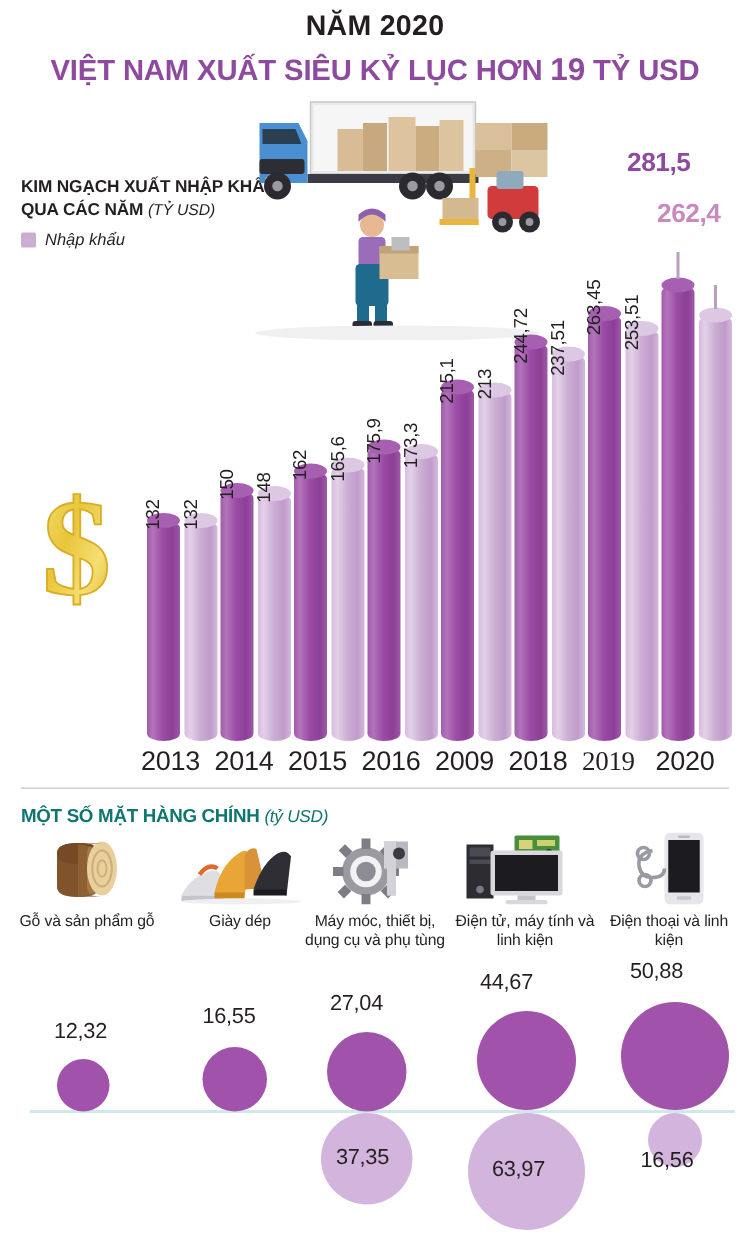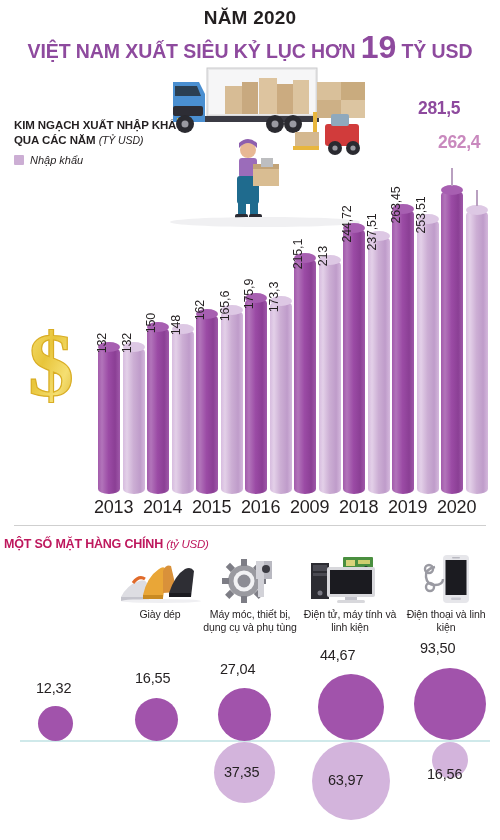--- a/index.html
+++ b/index.html
@@ -17,21 +17,21 @@
   .hdr { position: absolute; top: 6px; left: 0; width: 500px; text-align: center; }
   .hdr-year {
     font-size: 19px; font-weight: 700; letter-spacing: .2px;
     color: #231f20; line-height: 24px;
   }
   .hdr-main {
     margin-top: 4px;
     font-size: 19.5px; font-weight: 700; letter-spacing: -.1px;
     color: #8E4A9E; line-height: 26px; white-space: nowrap;
   }
-  .hdr-main .big { font-size: 32px; font-weight: 700; }
+  .hdr-main .big { font-size: 21px; font-weight: 700; }
 
   
   .legend { position: absolute; left: 14px; top: 118px; width: 175px; }
   .legend-title {
     font-size: 11.5px; font-weight: 700; color: #231f20; line-height: 14.5px;
     letter-spacing: -.1px;
   }
   .legend-title .unit { font-weight: 400; font-style: italic; font-size: 10.5px; }
   .legend-row { display: flex; align-items: center; margin-top: 7px; }
   .swatch { width: 10px; height: 10px; border-radius: 1px; margin-right: 6px; flex: 0 0 auto; }
@@ -83,22 +83,22 @@
   }
 
   
   .divider {
     position: absolute; left: 14px; top: 525px; width: 472px; height: 1px;
     background: #cfcfcf;
   }
 
   
   .prod-title {
-    position: absolute; left: 4px; top: 537px;
-    font-size: 12.5px; font-weight: 700; color: #be185d; letter-spacing: -.2px;
+    position: absolute; left: 14px; top: 537px;
+    font-size: 12.5px; font-weight: 700; color: #0f766e; letter-spacing: -.2px;
   }
   .prod-title .unit { font-weight: 400; font-style: italic; font-size: 11.5px; }
 
   .prod-row { position: absolute; top: 555px; left: 0; width: 500px; height: 90px; }
   .prod {
     position: absolute; width: 100px; text-align: center;
   }
   .prod-icon {
     height: 48px; display: flex; align-items: flex-end; justify-content: center;
   }
@@ -318,21 +318,21 @@
           </div>
         <span class="vlabel" style="bottom:285px;">263,45</span>
       </div>
       <div class="bar-wrap" style="left:25px;">
         <div class="bar imp" style="height:275px;">
             <span class="cap"></span>
           </div>
         <span class="vlabel" style="bottom:275px;">253,51</span>
       </div>
     </div>
-    <div class="year" style="left:388px;">2019</div>
+    <div class="year" style="left:388px;font-family:Liberation Serif, serif;">2019</div>
 
     <div class="group" style="left:441px;width:52px;height:330px;">
       <div class="bar-wrap" style="left:0;">
         <div class="bar exp" style="height:304px;">
             <span class="cap"></span>
           </div>
         <span class="stem" style="left:10px;bottom:308px;height:18px;"></span>
       </div>
       <div class="bar-wrap" style="left:25px;">
         <div class="bar imp" style="height:284px;">
@@ -346,20 +346,34 @@
     <span class="hlabel" style="left:418px;top:8px;color:#8E4A9E;">281,5</span>
     <span class="hlabel" style="left:438px;top:42px;color:#C989BE;">262,4</span>
   </div>
 
   <div class="divider"></div>
 
   <div class="prod-title"><span>MỘT SỐ MẶT HÀNG CHÍNH </span><span class="unit">(tỷ USD)</span></div>
 
   <div class="prod-row">
 
+    <div class="prod" style="left:8px;">
+      <div class="prod-icon">
+        <svg width="56" height="44" viewBox="0 0 56 44">
+          <path d="M8 10 q0 -7 14 -7 q14 0 14 7 l0 22 q0 7 -14 7 q-14 0 -14 -7 z" fill="#8a5a32"></path>
+          <path d="M8 10 q0 -7 14 -7 q14 0 14 7 q0 7 -14 7 q-14 0 -14 -7 z" fill="#6d4524"></path>
+          <path d="M22 4 q13 1 13 6 l0 22 q0 6 -13 7 z" fill="#a87740"></path>
+          <ellipse cx="38" cy="20" rx="10" ry="18" fill="#e8cf9e"></ellipse>
+          <ellipse cx="38" cy="20" rx="6.5" ry="12" fill="none" stroke="#cfae72" stroke-width="1.4"></ellipse>
+          <ellipse cx="38" cy="20" rx="3" ry="5.5" fill="none" stroke="#cfae72" stroke-width="1.2"></ellipse>
+          <path d="M8 10 l0 22 q0 7 14 7 l16 0 q-10 0 -10 -7 l0 -22 q0 -7 10 -7 l-16 0 q-14 0 -14 7 z" fill="#7a4e2a" opacity="0.55"></path>
+        </svg>
+      </div>
+      <div class="prod-label">Gỗ và sản phẩm gỗ</div>
+    </div>
 
     <div class="prod" style="left:110px;">
       <div class="prod-icon">
         <svg width="86" height="44" viewBox="0 0 86 44">
           <path d="M4 38 q6 -12 18 -16 q6 -2 8 2 l2 14 z" fill="#dddde2"></path>
           <path d="M4 38 l28 0 l0 4 l-28 0 z" fill="#c4c4cc"></path>
           <path d="M16 24 q6 -8 12 -4" stroke="#e06a2a" stroke-width="3" fill="none"></path>
           <path d="M26 36 q4 -18 16 -26 q5 -4 8 1 l-4 28 z" fill="#e9a637"></path>
           <path d="M26 36 l20 0 l0 4 l-20 0 z" fill="#c98a22"></path>
           <path d="M46 12 q3 -7 8 -5 l6 26 l-14 1 z" fill="#d9913a"></path>
@@ -447,18 +461,18 @@
     <span class="b-num" style="left:220px;top:13px;">27,04</span>
     <div class="bubble imp" style="left:214px;top:94px;width:61px;height:61px;"></div>
     <span class="b-num" style="left:224px;top:116px;">37,35</span>
 
     <div class="bubble exp" style="left:318px;top:26px;width:66px;height:66px;"></div>
     <span class="b-num" style="left:320px;top:-1px;">44,67</span>
     <div class="bubble imp" style="left:312px;top:94px;width:78px;height:78px;"></div>
     <span class="b-num" style="left:328px;top:124px;">63,97</span>
 
     <div class="bubble exp" style="left:414px;top:20px;width:72px;height:72px;"></div>
-    <span class="b-num" style="left:420px;top:-8px;">93,50</span>
+    <span class="b-num" style="left:420px;top:-8px;">50,88</span>
     <div class="bubble imp" style="left:432px;top:94px;width:36px;height:36px;"></div>
     <span class="b-num" style="left:427px;top:118px;">16,56</span>
   </div>
 
 </div>
 
 </body></html>

